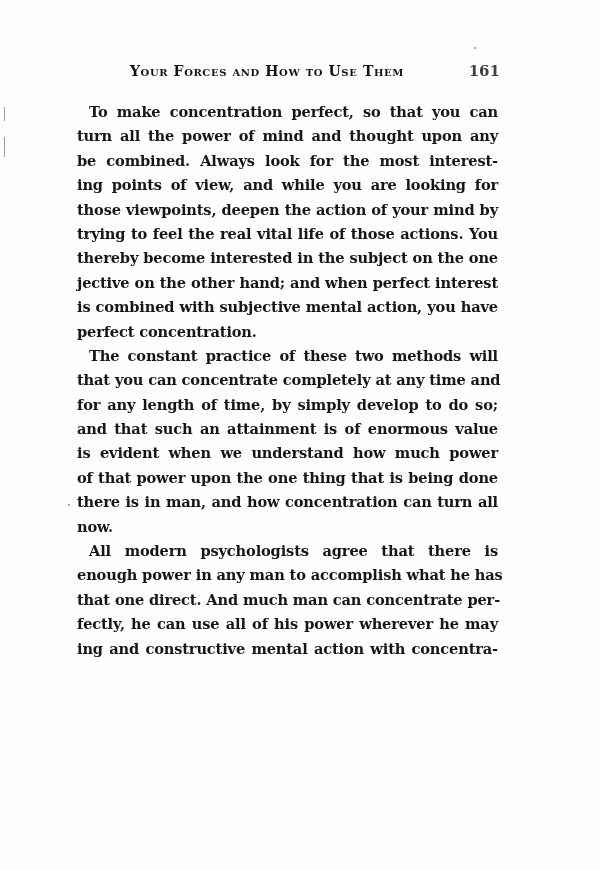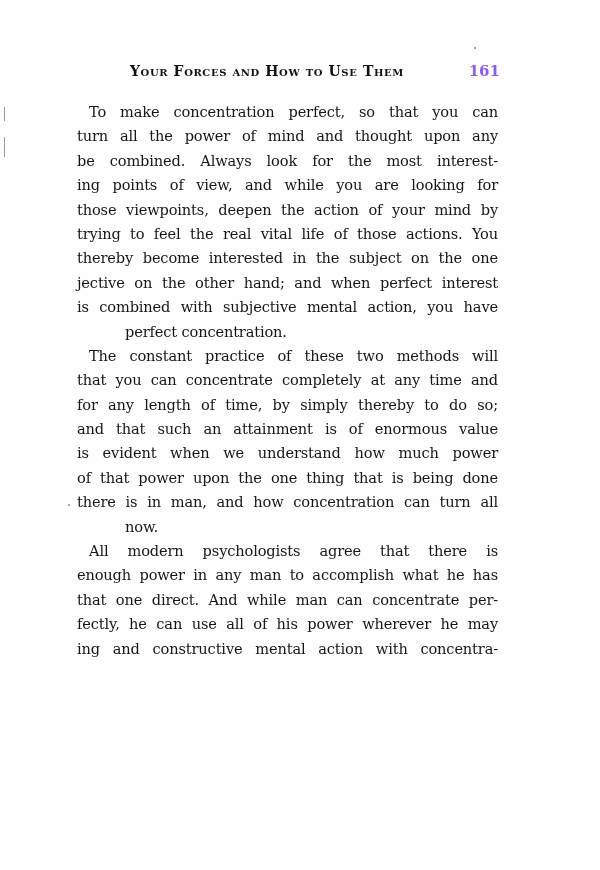--- a/index.html
+++ b/index.html
@@ -36,46 +36,45 @@
       font-weight: bold;
       font-size: 14px;
       font-variant: small-caps;
       letter-spacing: 0.6px;
       color: #111;
     }
     .page-number {
       font-family: "DejaVu Serif", serif;
       font-weight: bold;
       font-size: 15px;
-      color: #8b5cf6;
+      color: #404040;
     }
     .body-text {
       position: absolute;
       top: 100px;
       left: 77px;
       width: 421px;
     }
     .line {
       display: block;
       height: 24.4px;
       line-height: 24.4px;
       font-size: 14.6px;
-      font-weight: normal;
+      font-weight: bold;
       white-space: nowrap;
       text-align: justify;
       text-align-last: justify;
       color: #161616;
       letter-spacing: -0.15px;
     }
     .line.indent {
       padding-left: 12px;
     }
     .line.last {
       text-align-last: left;
-      margin-left: 48px;
     }
     .margin-mark {
       position: absolute;
       width: 1px;
       background: #9a9a9a;
     }
     .speck {
       position: absolute;
       width: 2px;
       height: 2px;
@@ -109,30 +108,30 @@
       <span class="line">trying to feel the real vital life of those actions. You</span>
       <span class="line">thereby become interested in the subject on the one</span>
       <span class="line">jective on the other hand; and when perfect interest</span>
       <span class="line">is combined with subjective mental action, you have</span>
       <span class="line last">perfect concentration.</span>
     </div>
 
     <div class="paragraph">
       <span class="line indent">The constant practice of these two methods will</span>
       <span class="line">that you can concentrate completely at any time and</span>
-      <span class="line">for any length of time, by simply thereby to do so;</span>
+      <span class="line">for any length of time, by simply develop to do so;</span>
       <span class="line">and that such an attainment is of enormous value</span>
       <span class="line">is evident when we understand how much power</span>
       <span class="line">of that power upon the one thing that is being done</span>
       <span class="line">there is in man, and how concentration can turn all</span>
       <span class="line last">now.</span>
     </div>
 
     <div class="paragraph">
       <span class="line indent">All modern psychologists agree that there is</span>
       <span class="line">enough power in any man to accomplish what he has</span>
-      <span class="line">that one direct.  And while man can concentrate per-</span>
+      <span class="line">that one direct.  And much man can concentrate per-</span>
       <span class="line">fectly, he can use all of his power wherever he may</span>
       <span class="line">ing and constructive mental action with concentra-</span>
     </div>
 
   </div>
 </div>
 
 </body></html>

